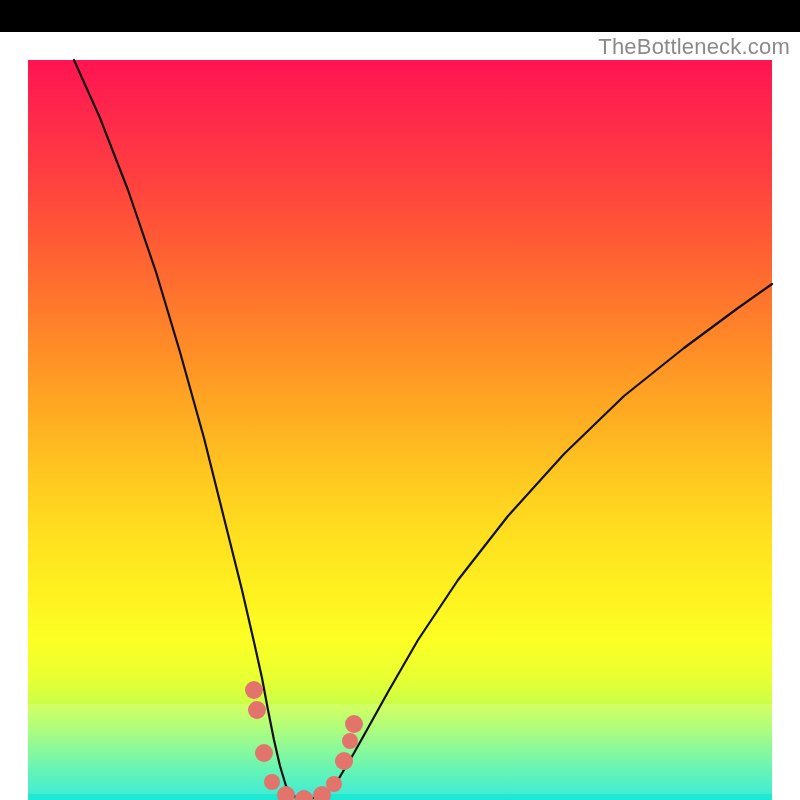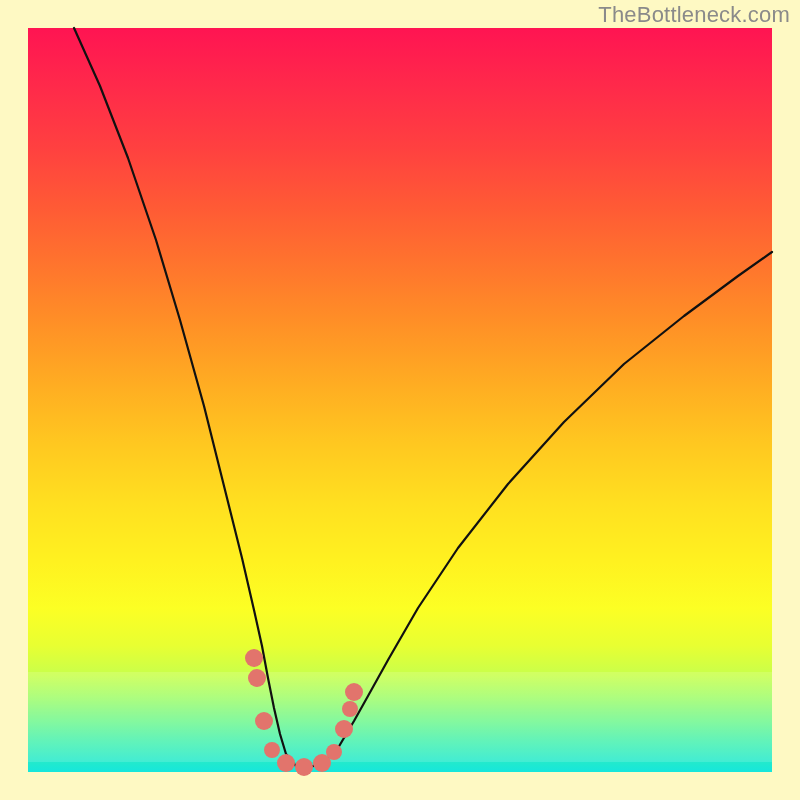--- a/index.html
+++ b/index.html
@@ -7,21 +7,22 @@
     padding: 0;
     width: 800px;
     height: 800px;
     background: #000;
     overflow: hidden;
     font-family: -apple-system, BlinkMacSystemFont, "Segoe UI", Arial, sans-serif;
   }
   .frame {
     position: absolute;
     inset: 0;
-    background: #fef9c3;
+    background: #ffffff;
+    margin-top: 32px;
   }
   .plot {
     position: absolute;
     left: 28px;
     top: 28px;
     width: 744px;
     height: 744px;
     background: linear-gradient(
       to bottom,
       #ff1452 0%,

